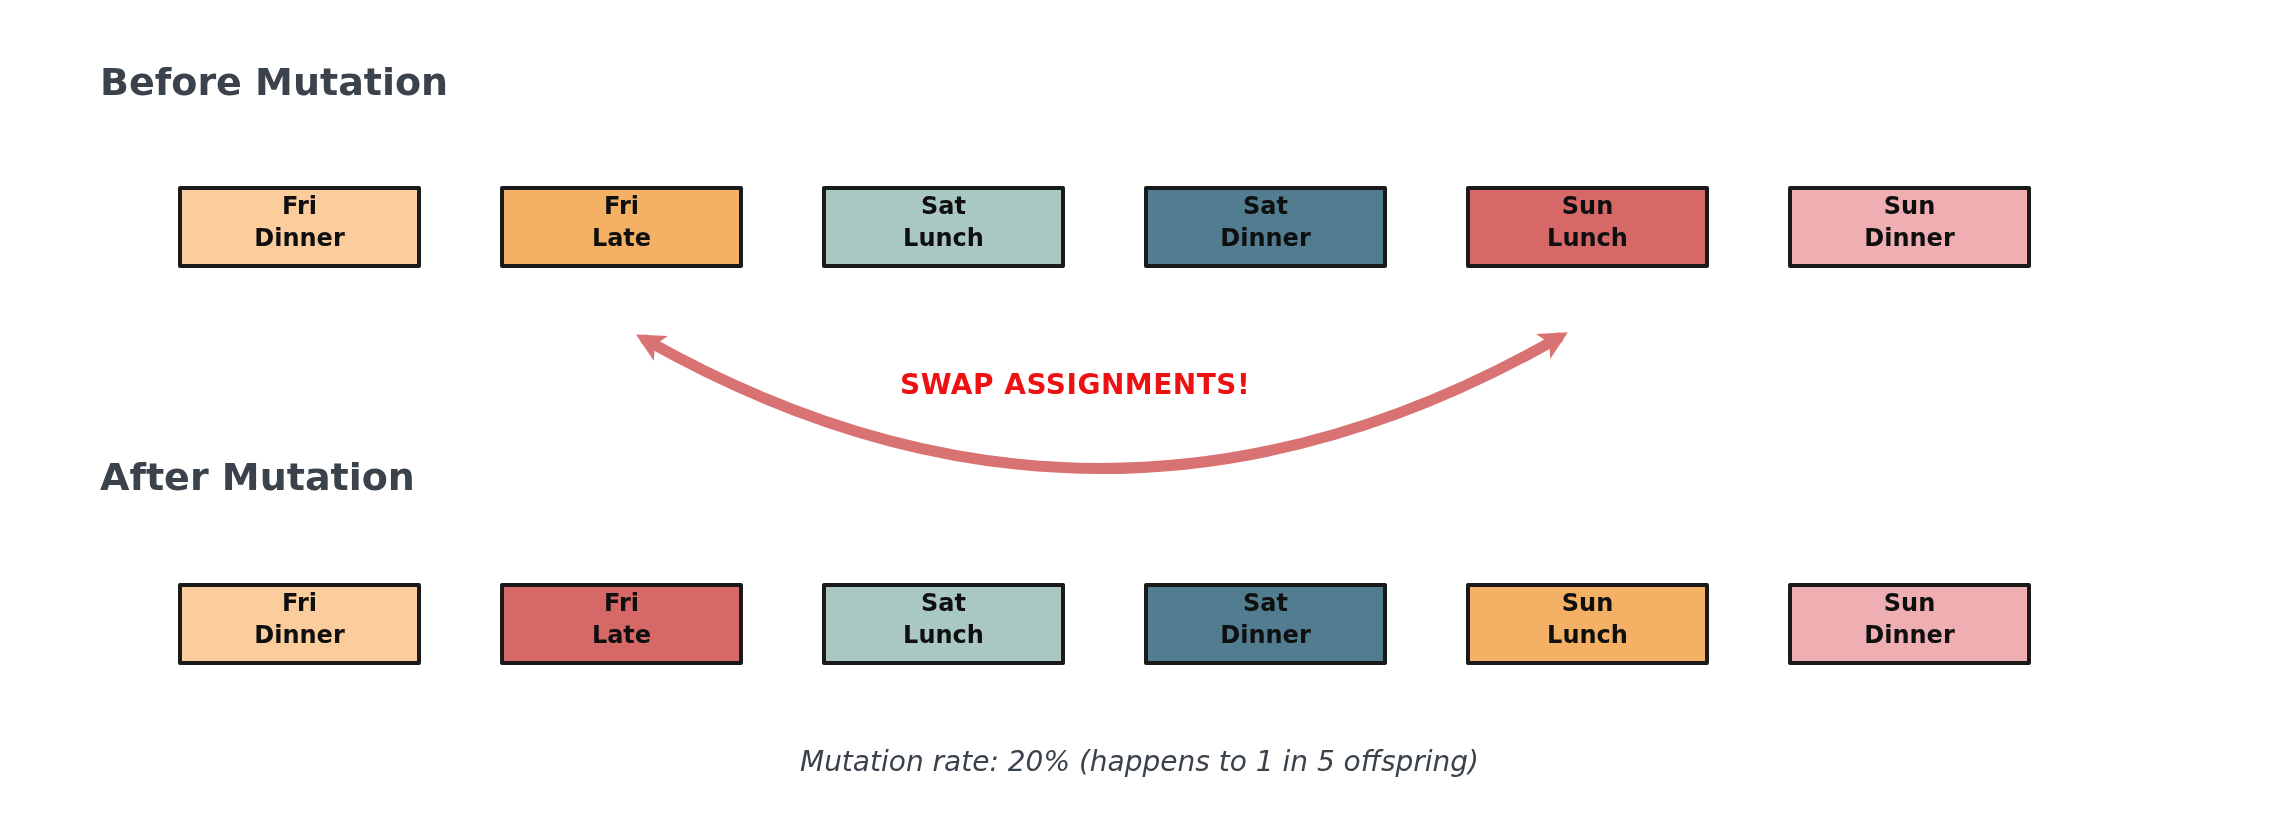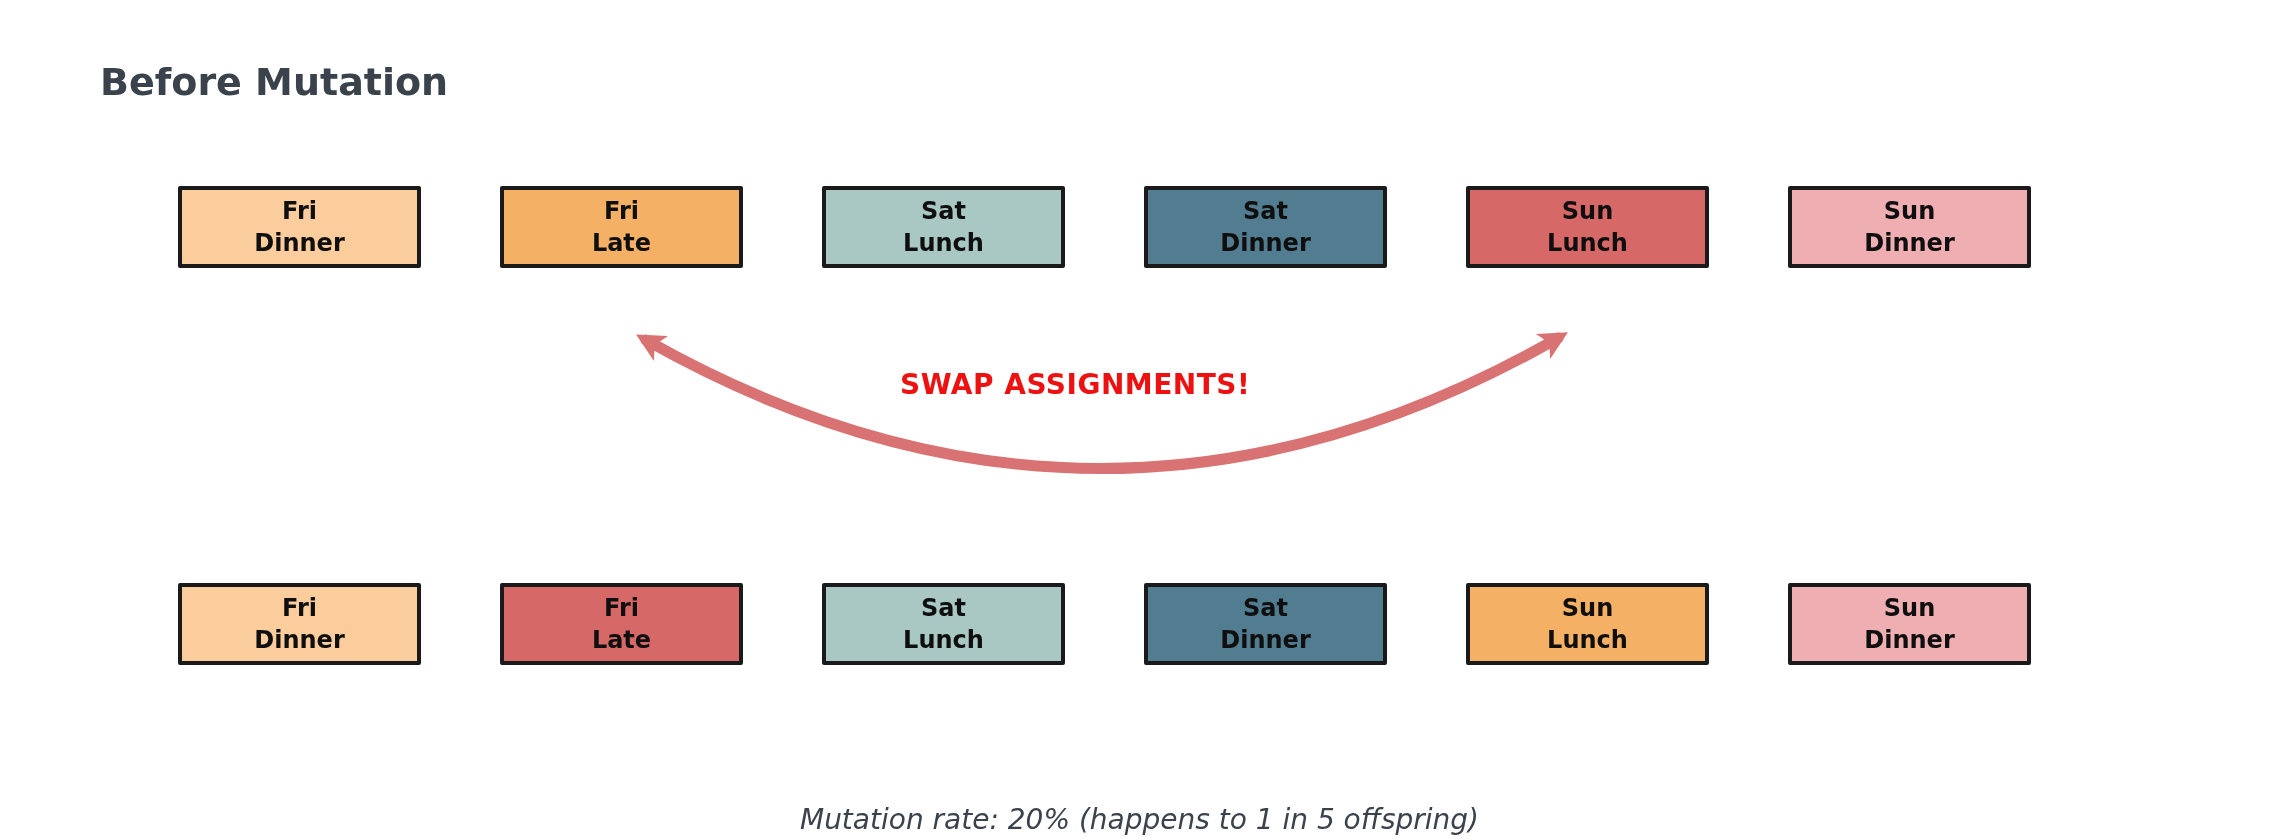--- a/index.html
+++ b/index.html
@@ -30,21 +30,21 @@
 
   .shift-box {
     position: absolute;
     width: 235px;
     height: 74px;
     border: 4px solid #1a1a1a;
     border-radius: 2px;
     display: flex;
     flex-direction: column;
     align-items: center;
-    justify-content: center;
+    justify-content: flex-start;
     text-align: center;
   }
   .shift-box .line {
     font-size: 24px;
     font-weight: bold;
     line-height: 1.35;
     color: #0f0f0f;
     white-space: nowrap;
   }
   .r0 { top: 186px; }
@@ -70,21 +70,21 @@
     width: 400px;
     text-align: left;
     font-size: 28px;
     font-weight: bold;
     letter-spacing: 0.5px;
     white-space: nowrap;
   }
   .caption {
     position: absolute;
     left: 0;
-    top: 803px;
+    top: 745px;
     width: 2279px;
     text-align: center;
     font-size: 28px;
     font-style: italic;
     color: #3a424c;
   }
 </style>
 </head>
 <body>
 
@@ -121,20 +121,21 @@
     <defs>
       <marker id="arrowhead" viewBox="0 0 10 10" refX="6" refY="5" markerWidth="2.6" markerHeight="2.6" orient="auto-start-reverse">
         <path d="M 0 0 L 10 5 L 0 10 L 2.5 5 z" fill="#d97373"></path>
       </marker>
     </defs>
     <path d="M 646 340 Q 1103 598 1558 338" fill="none" stroke-width="11" stroke-linecap="round" marker-start="url(#arrowhead)" marker-end="url(#arrowhead)" stroke="#d97373"></path>
   </svg>
 
   <div class="swap-label" style="color: rgb(238, 17, 17);">SWAP ASSIGNMENTS!</div>
 
+  <div class="section-title title-after">After Mutation</div>
 
   <div class="shift-box r1 c0" style="background-color: rgb(251, 205, 157);">
     <span class="line">Fri</span>
     <span class="line">Dinner</span>
   </div>
   <div class="shift-box r1 c1" style="background-color: rgb(214, 105, 104);">
     <span class="line">Fri</span>
     <span class="line">Late</span>
   </div>
   <div class="shift-box r1 c2" style="background-color: rgb(169, 200, 195);">

